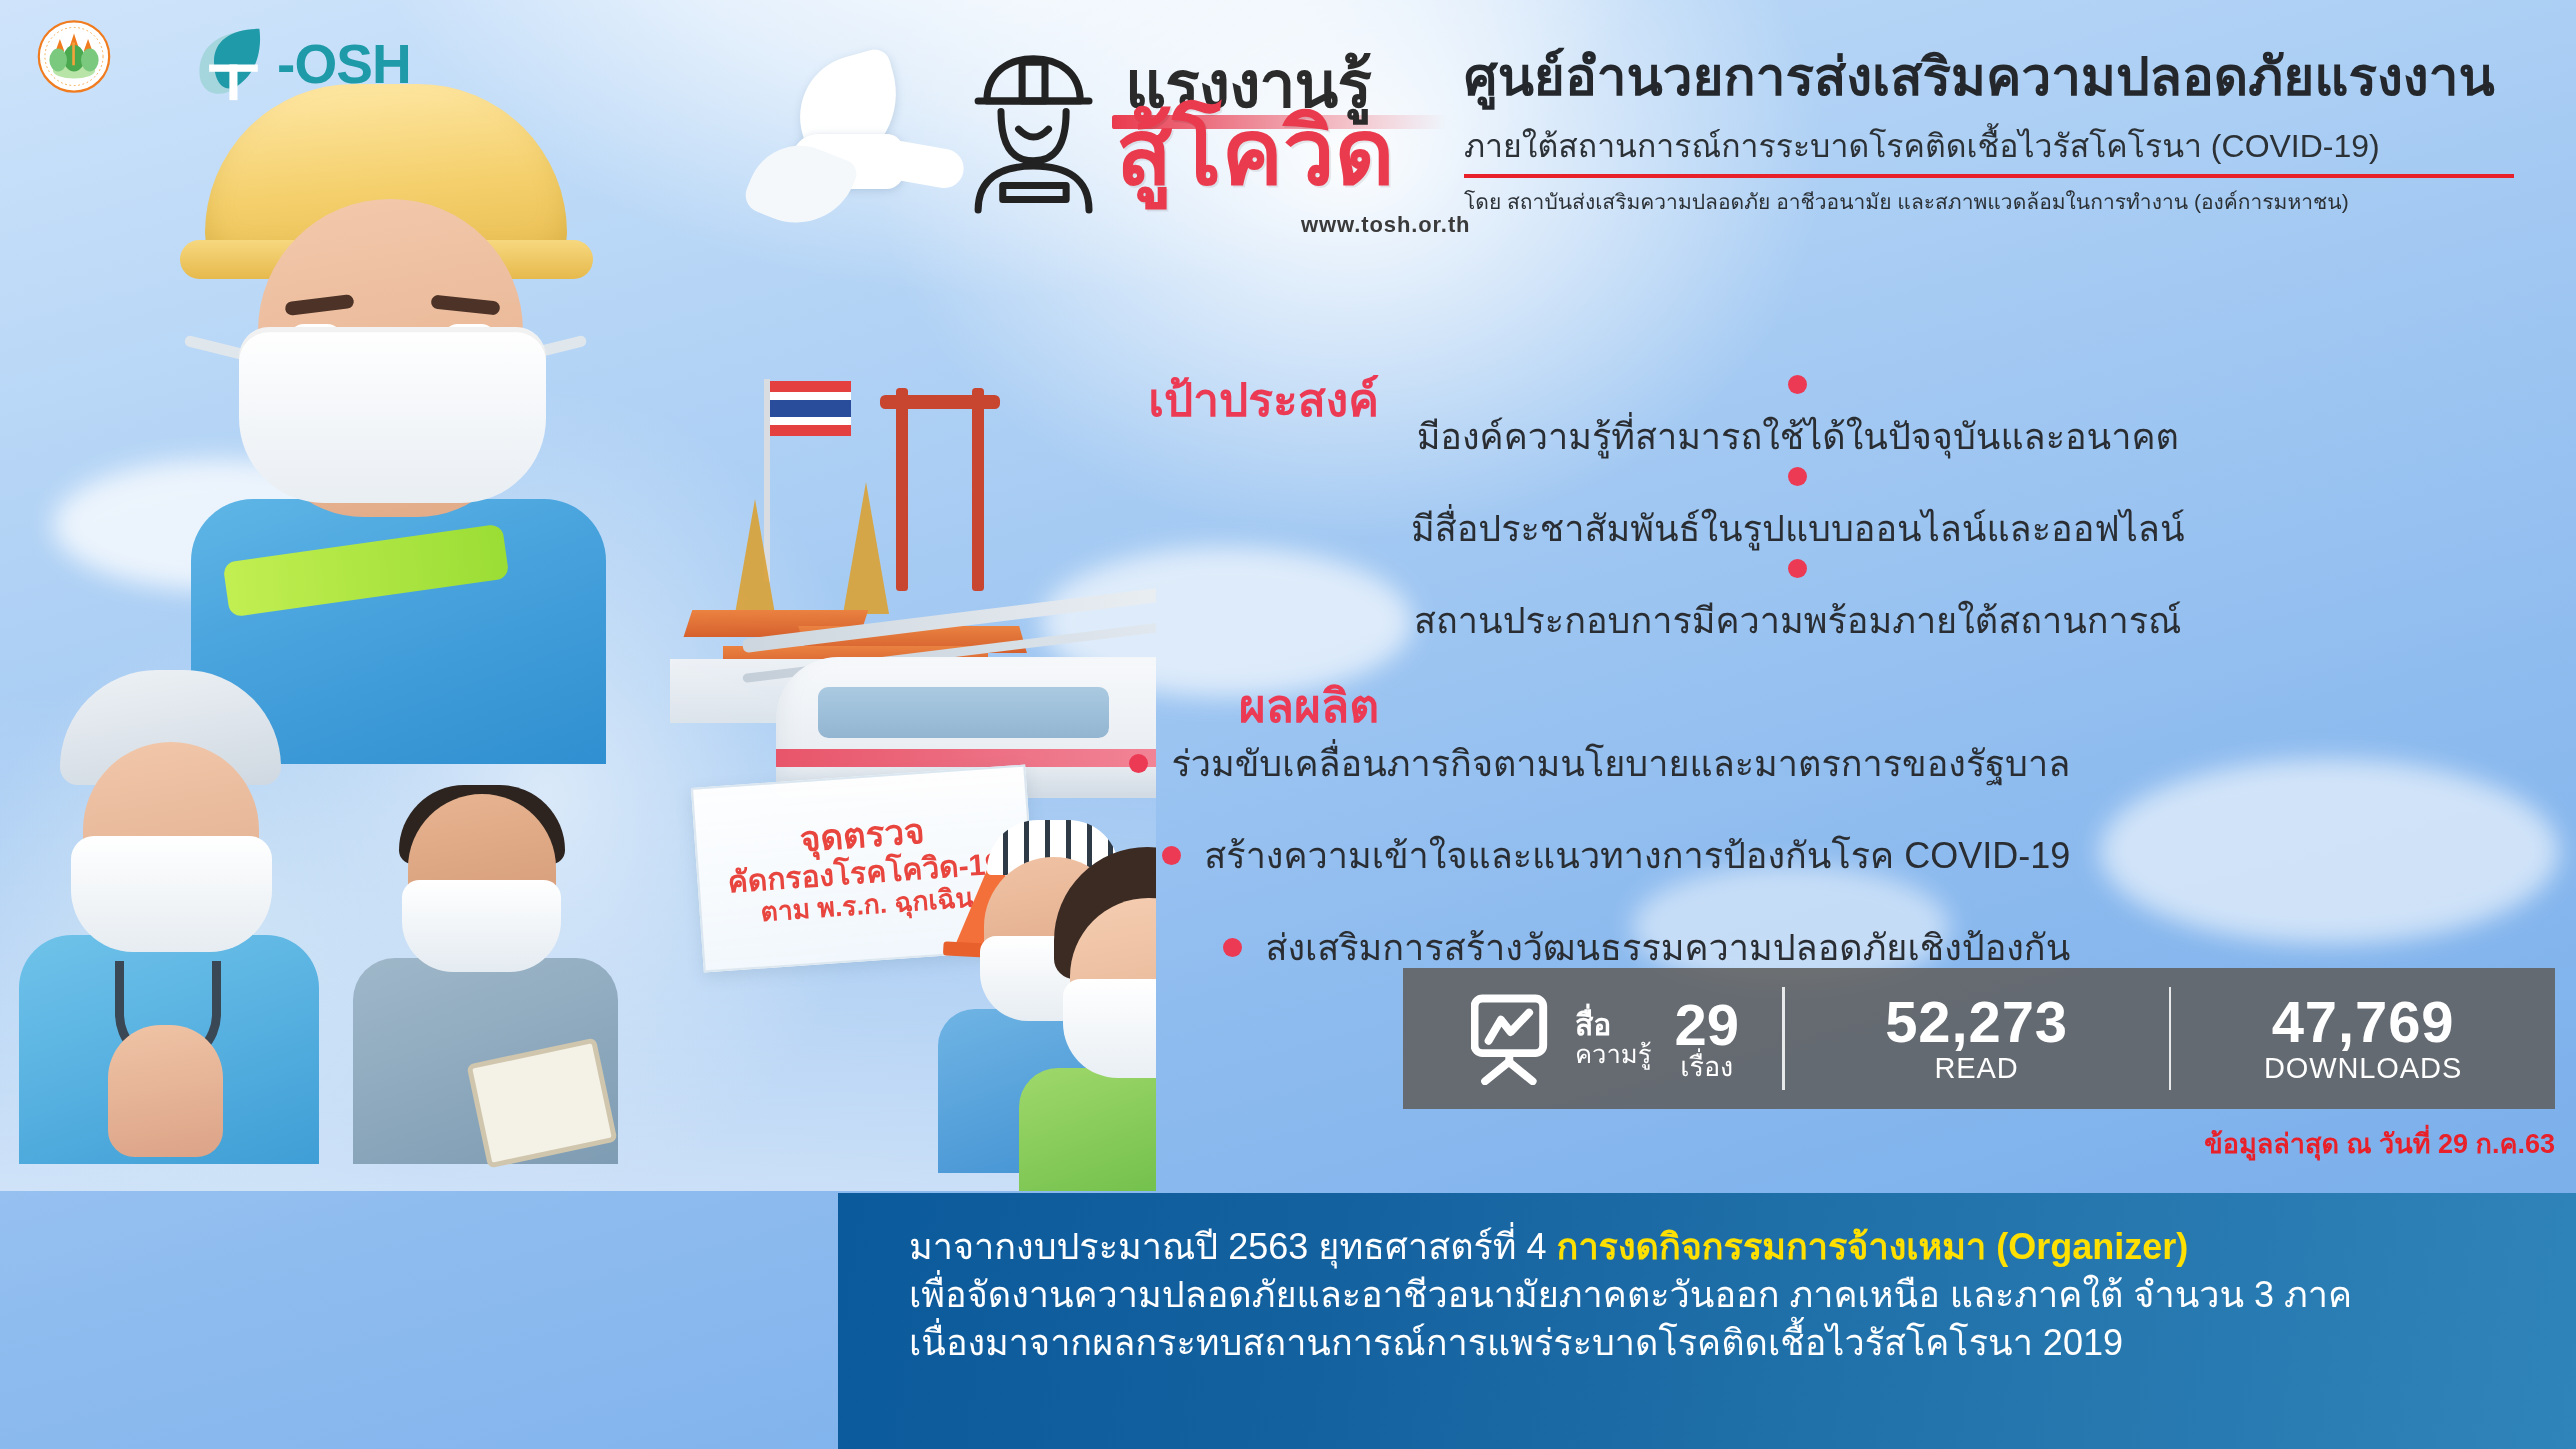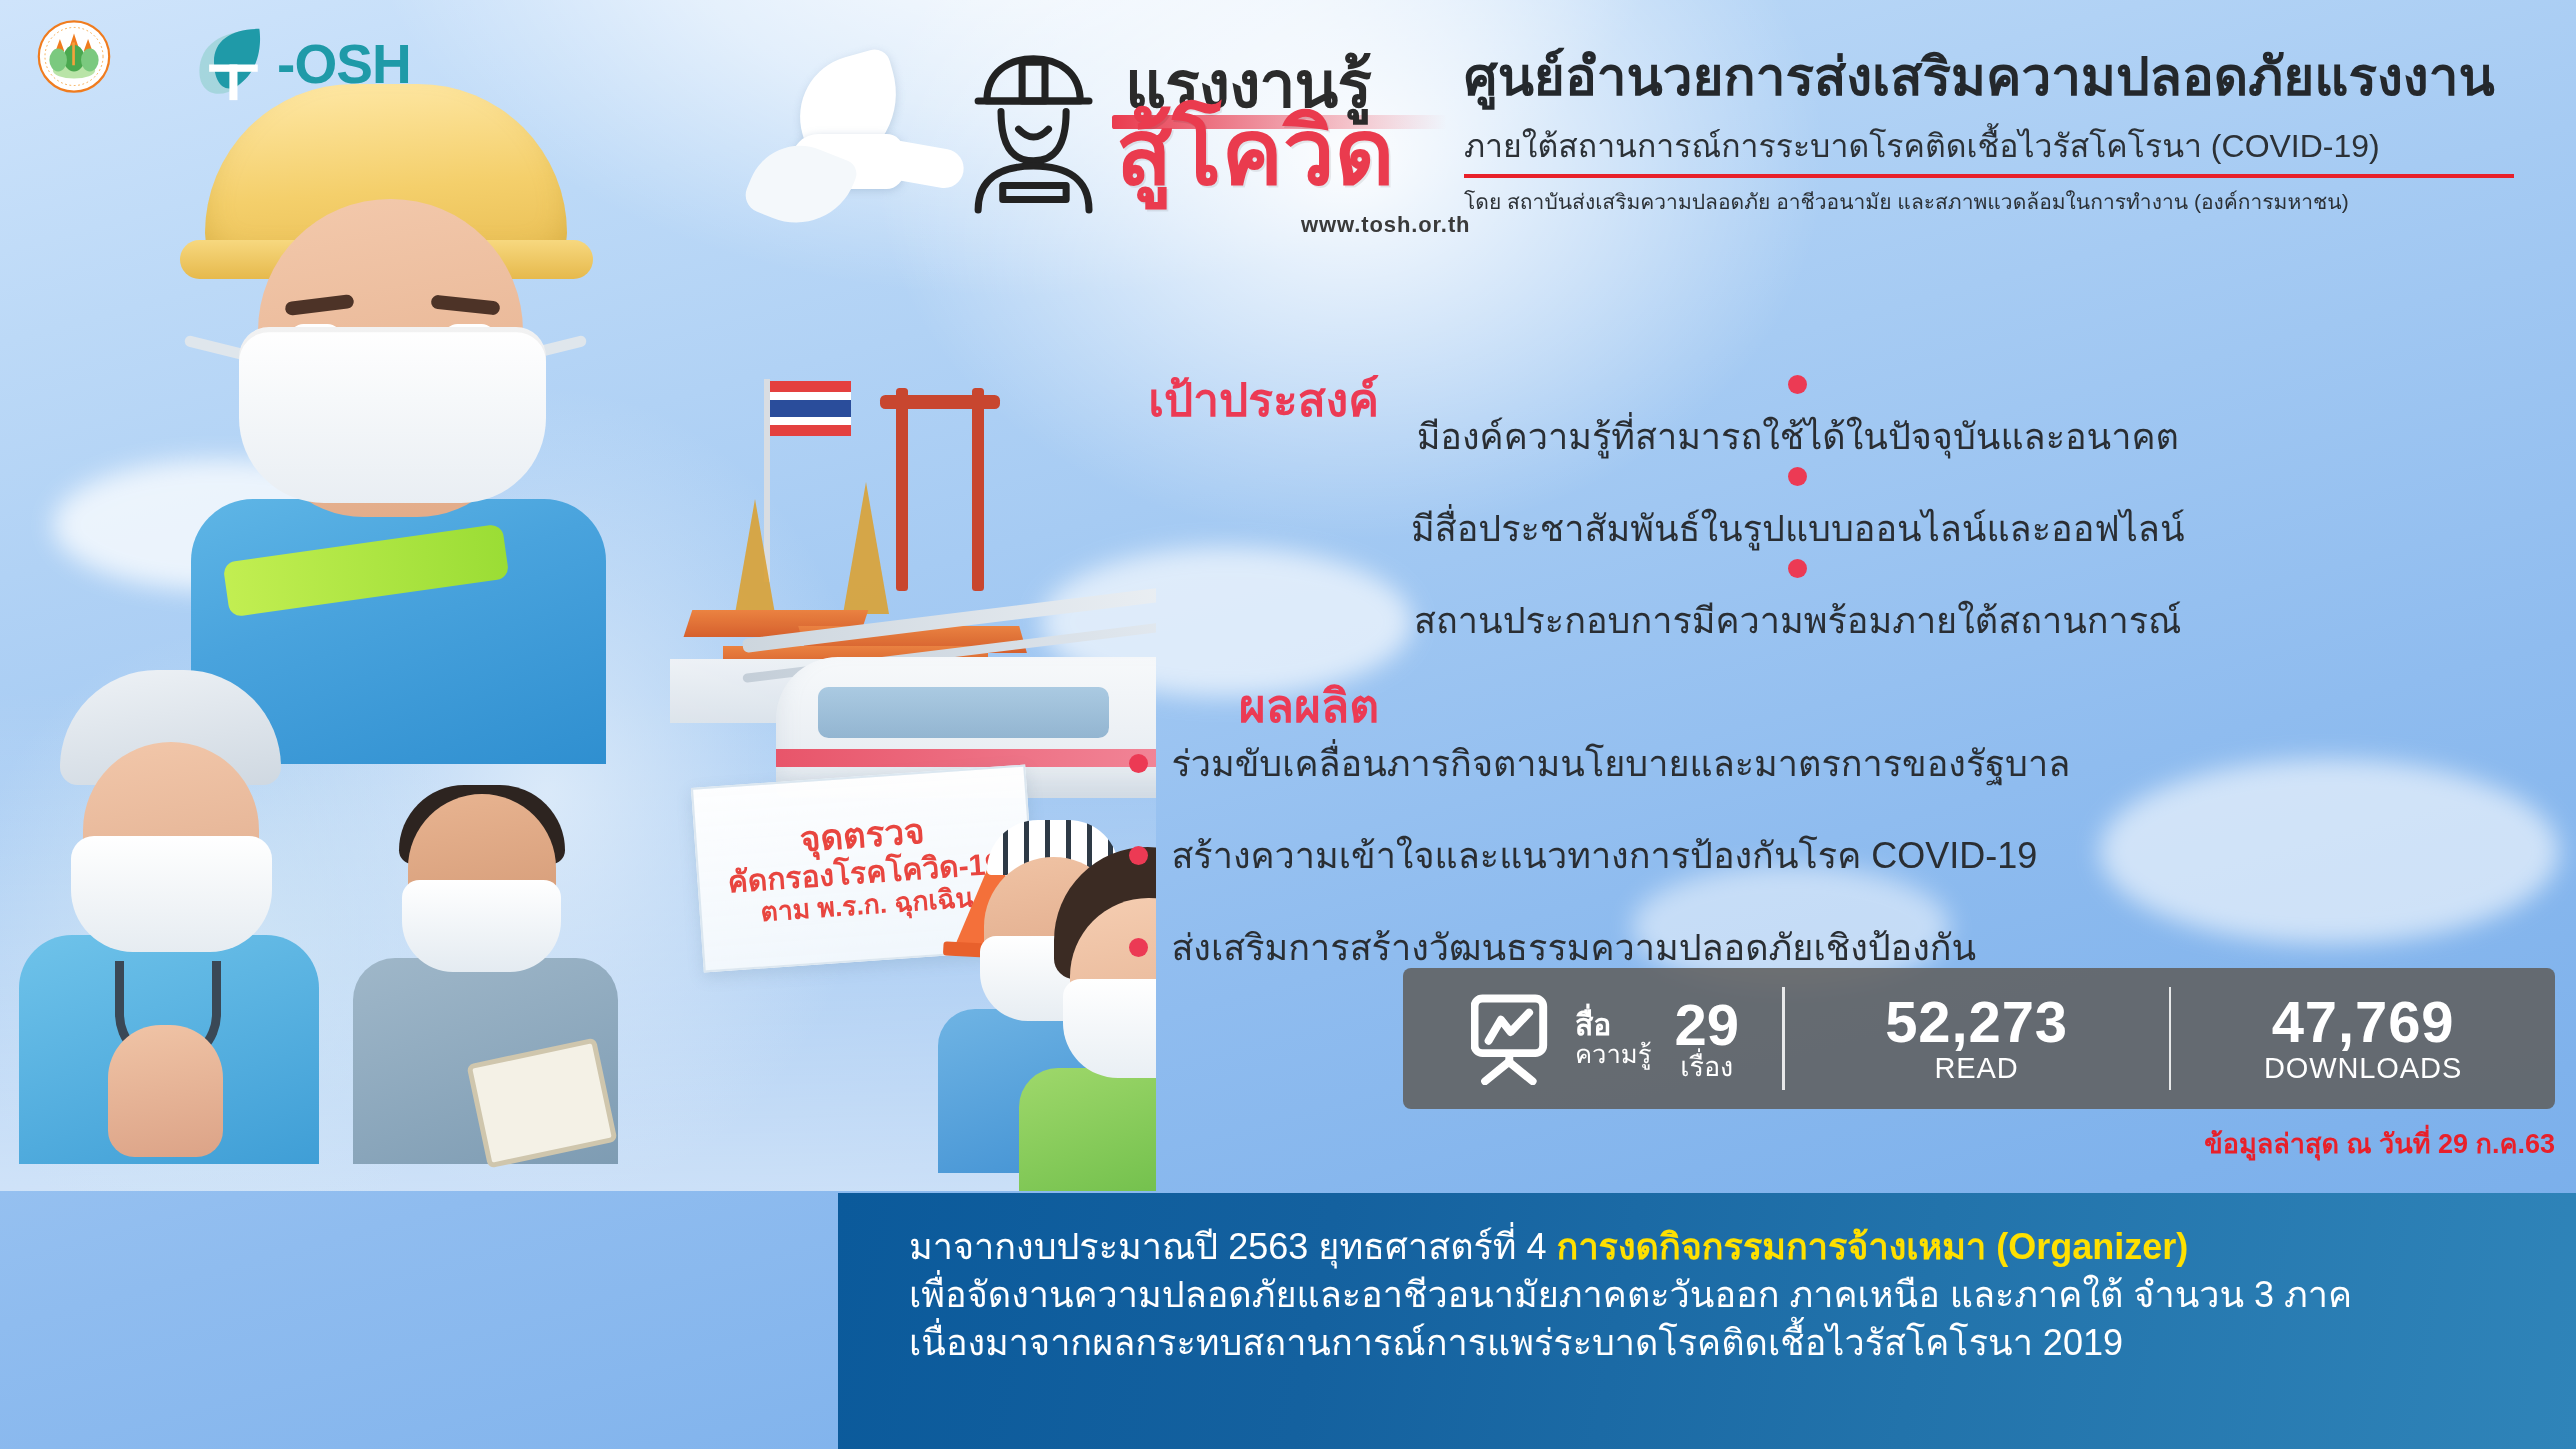--- a/index.html
+++ b/index.html
@@ -178,28 +178,28 @@
   .bullets{display:flex;flex-direction:column;}
   .bullet{display:flex;align-items:center;gap:23px;}
   .dot{width:19.4px;height:19.4px;border-radius:50%;background:#ec3a54;flex:none;}
   .btext{font-size:36px;color:#2a2e33;line-height:1.1;white-space:nowrap;}
 
   #sec-objective{left:1129px;top:375px;}
   #sec-objective .bullet{height:64px;flex-direction:column;}
   #sec-objective .bullets{gap:28px;}
 
   #sec-output{left:1129px;top:681px;flex-direction:column;}
-  #sec-output .bullet{height:64px;}
+  #sec-output .bullet{height:64px;justify-content:flex-end;}
   #sec-output .bullets{gap:28px;}
 
   
   .stats{
     position:absolute;left:1403px;top:968px;width:1152px;height:141px;
     background:rgba(96,96,96,.88);
-    display:flex;align-items:stretch;border-radius:8px;
+    display:flex;align-items:stretch;
   }
   .stat{display:flex;align-items:center;justify-content:center;position:relative;}
   .stat.media{flex:0 0 379px;gap:23px;padding-left:25px;}
   .stat.num{flex:1;flex-direction:column;justify-content:center;gap:1.8px;}
   .divider{width:2.6px;background:rgba(255,255,255,.85);margin:19.4px 0;flex:none;}
   .media-icon{width:81px;height:92px;flex:none;}
   .media-label{color:#fff;font-size:30px;line-height:1.05;font-weight:600;}
   .media-label small{display:block;font-size:25.6px;font-weight:500;}
   .media-count{color:#fff;text-align:center;line-height:1.02;}
   .media-count b{display:block;font-size:58px;font-weight:700;}

